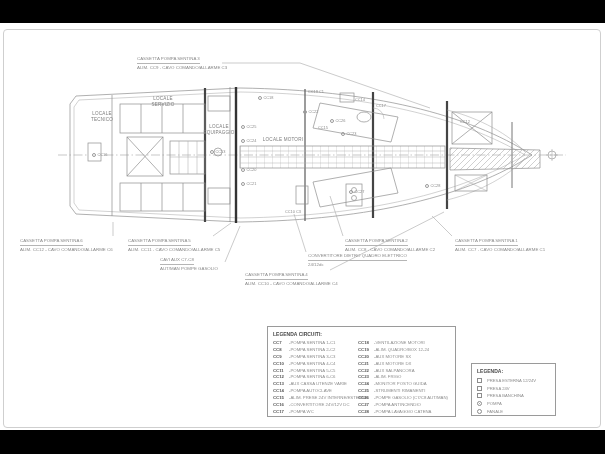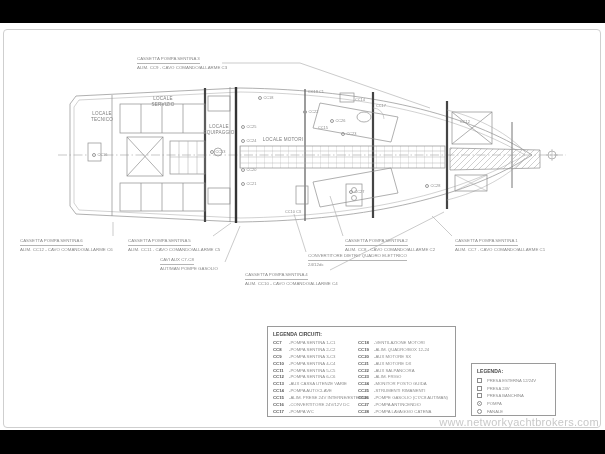--- a/index.html
+++ b/index.html
@@ -355,14 +355,13 @@
           </span>
           <span class="ls-label">POMPA</span>
         </div>
         <div class="ls-row">
           <span class="sym circle"></span>
           <span class="ls-label">FANALE</span>
         </div>
       </div>
   </div>
 
-  <div class="watermark">www.networkyachtbrokers.com</div>
 </div>
 
 </body></html>

